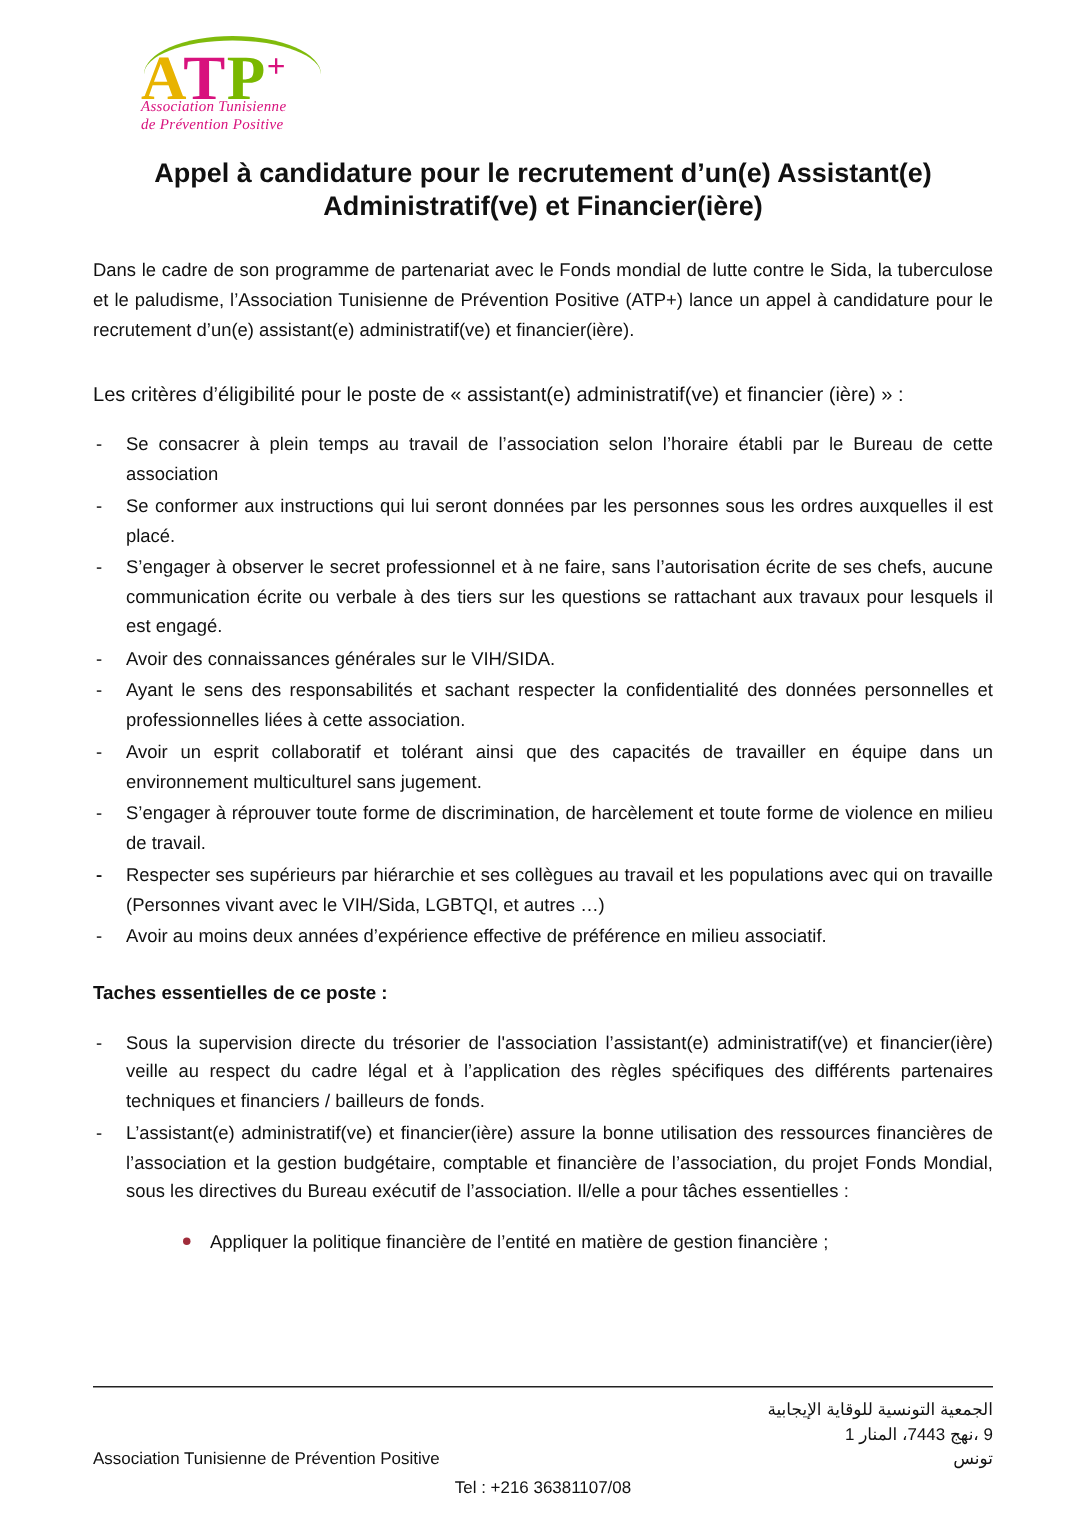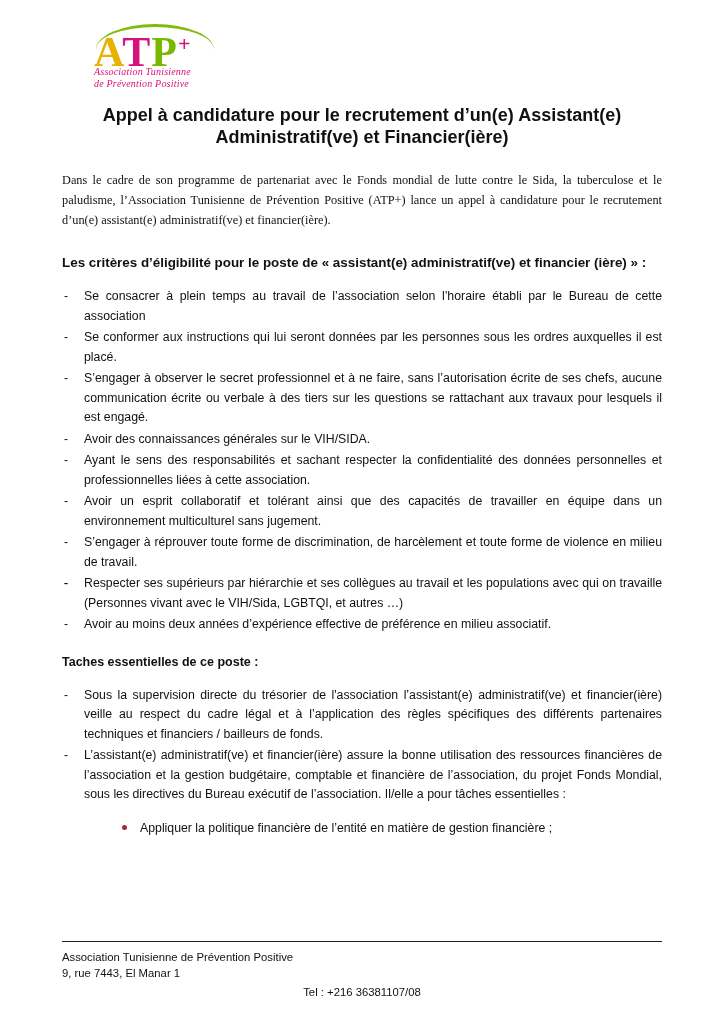--- a/index.html
+++ b/index.html
@@ -87,26 +87,25 @@
     color: #111;
   }
   h1.doc-title .line2 { display: block; }
 
   p.intro {
     font-size: 12.3px;
     line-height: 20px;
     text-align: justify;
     margin: 22px 0 0 0;
     color: #111;
-    font-family: Liberation Serif, serif;
   }
 
   h2.section-title {
     font-size: 13.4px;
-    font-weight: bold;
+    font-weight: normal;
     line-height: 21px;
     margin: 22px 0 0 0;
     text-align: justify;
     color: #111;
   }
 
   
   ul.dash-list {
     list-style: none;
     margin: 14px 0 0 0;
@@ -241,19 +240,23 @@
 
   <ul class="bullet-list" id="subtasks-list">
       <li><span class="dot"></span><span>Appliquer la politique financière de l’entité en matière de gestion financière ;</span></li>
     </ul>
 
   <div class="footer">
     <div class="footer-rule"></div>
     <div class="footer-cols">
       <div class="footer-left">
         <div>Association Tunisienne de Prévention Positive</div>
-        <div>9, rue 7443, El Manar 1</div>
+      </div>
+      <div class="footer-right">
+        <div>الجمعية التونسية للوقاية الإيجابية</div>
+        <div>9 ،نهج 7443، المنار 1</div>
+        <div>تونس</div>
       </div>
     </div>
     <div class="footer-center">Tel : +216 36381107/08</div>
   </div>
 
 </div>
 
 </body></html>

